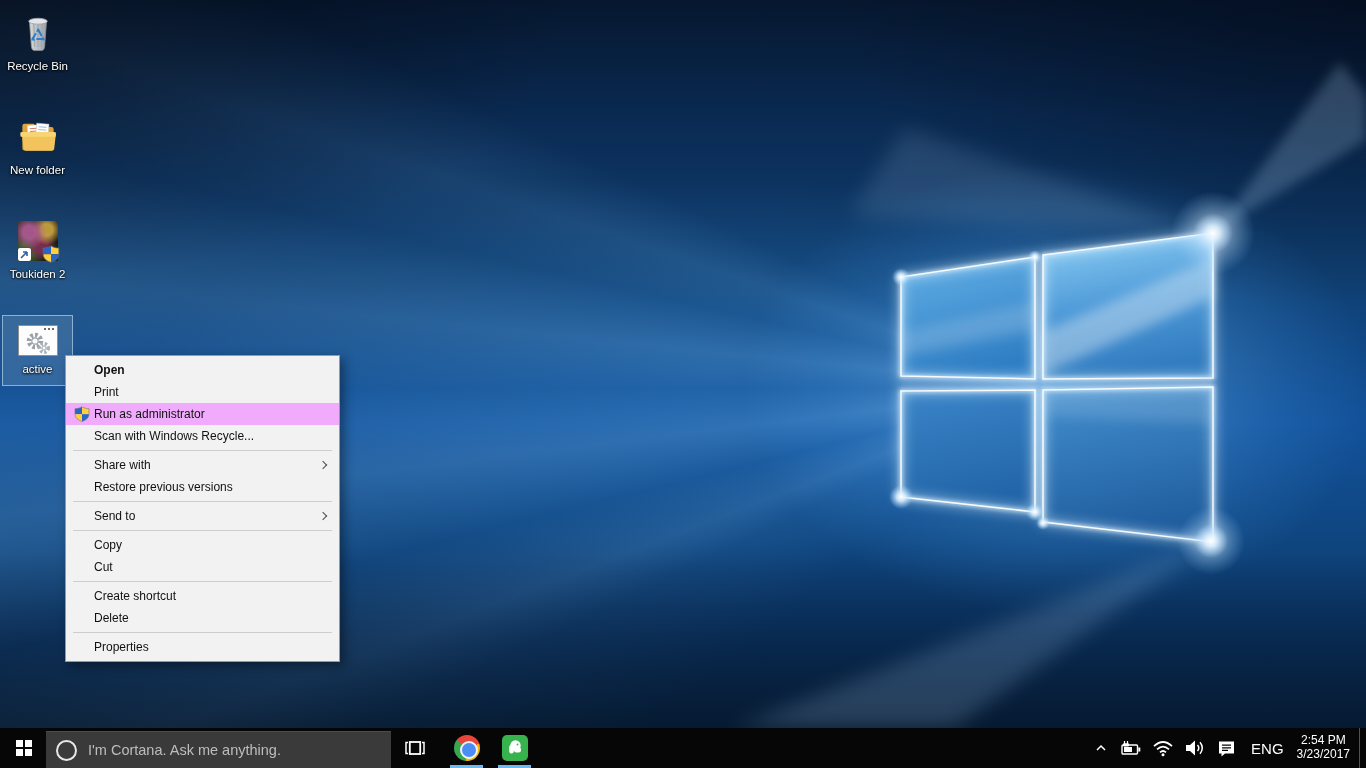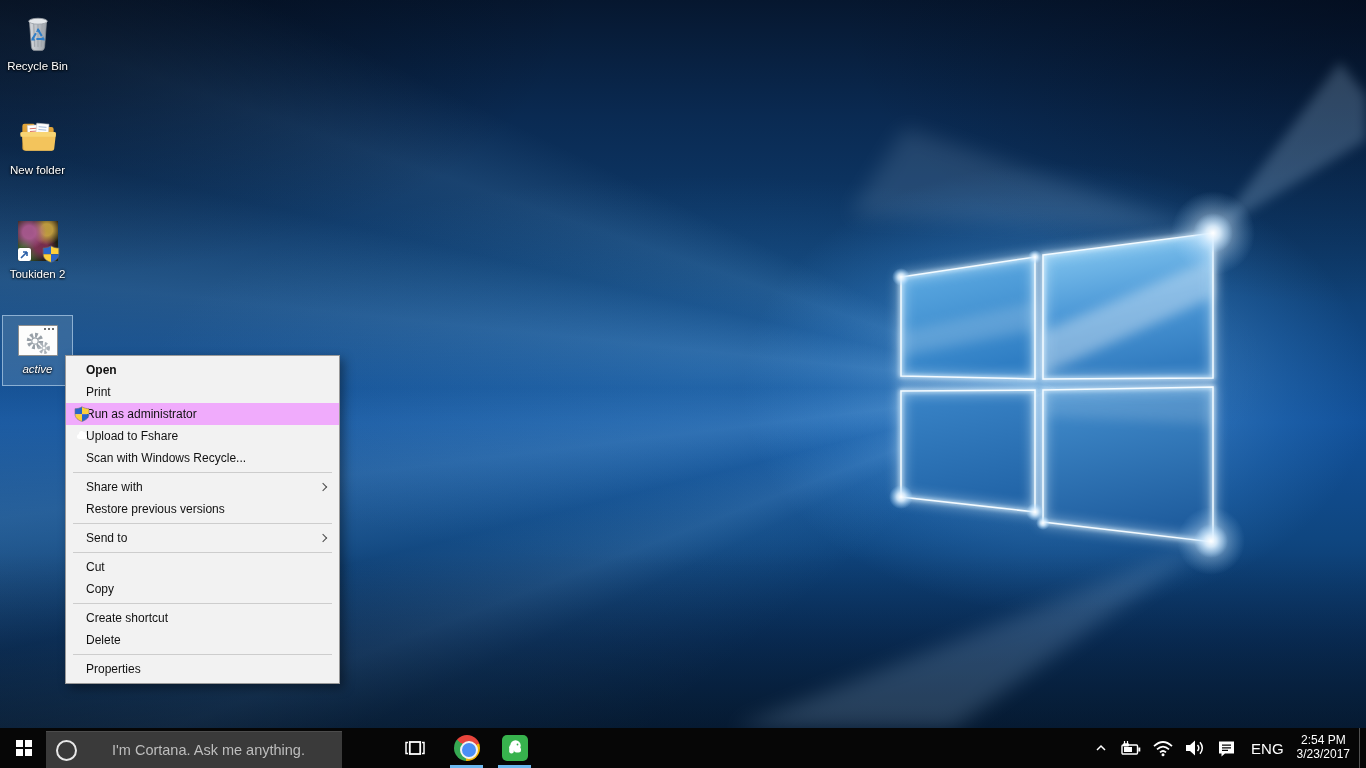--- a/index.html
+++ b/index.html
@@ -32,21 +32,20 @@
   #logo-svg { position:absolute; left:0; top:0; }
 
   
   .desk-icon {
     position:absolute; left:2px; width:71px; text-align:center;
     border:1px solid transparent;
   }
   .desk-icon.selected {
     background:rgba(96,140,180,.38);
     border:1px solid rgba(170,200,228,.75);
-    font-style:italic;
   }
   .icon-art { position:relative; height:46px; display:flex; align-items:flex-end; justify-content:center; }
   .icon-label {
     display:block; margin-top:7px; font-size:11.5px; color:#fff; line-height:13px;
     text-shadow:0 1px 2px rgba(0,0,0,.95), 0 0 3px rgba(0,0,0,.8);
   }
   .game-art {
     position:relative; width:40px; height:40px;
     background:
       radial-gradient(circle at 28% 28%, rgba(176,92,150,.9) 0 16%, transparent 42%),
@@ -67,21 +66,21 @@
   .winapp-dots { position:absolute; top:2px; right:3px; display:flex; gap:2px; }
   .winapp-dots i { width:2px; height:2px; background:#6d6d6d; display:block; }
 
   
   #context-menu {
     position:absolute; left:65px; top:355px; width:275px;
     background:#f2f2f2; border:1px solid #999; padding:3px 0;
     box-shadow:4px 4px 10px rgba(0,0,0,.4);
     font-size:12px; color:#111;
   }
-  #context-menu li { list-style:none; position:relative; height:22px; line-height:22px; padding-left:20px; cursor:default; }
+  #context-menu li { list-style:none; position:relative; height:22px; line-height:22px; padding-left:28px; cursor:default; }
   #context-menu li.bold { font-weight:bold; }
   #context-menu li.highlighted { background:#f0abfc; }
   #context-menu li.separator { height:0; padding:0; border-top:1px solid #cdcdcd; margin:3px 7px; }
   .mi-icon { position:absolute; left:8px; top:3px; width:16px; height:16px; }
   .mi-chevron {
     position:absolute; right:13px; top:8px; width:6px; height:6px;
     border-top:1.4px solid #4a4a4a; border-right:1.4px solid #4a4a4a;
     transform:rotate(45deg);
   }
   .fshare-box {
@@ -99,22 +98,22 @@
 
   
   #taskbar {
     position:absolute; left:0; top:728px; width:1366px; height:40px; background:#060606;
     display:flex; align-items:center;
   }
   #start-button { width:48px; height:40px; display:flex; align-items:center; justify-content:center; }
   .win-flag { display:grid; grid-template-columns:7px 7px; grid-template-rows:7px 7px; gap:2px; }
   .win-flag i { background:#fff; display:block; }
   #search-box {
-    position:absolute; left:46px; top:3px; width:296px; height:37px;
-    background:#3a3a3a; border-top:1px solid #4c4c4c; display:flex; align-items:center;gap:24px;
+    position:absolute; left:46px; top:3px; width:345px; height:37px;
+    background:#3a3a3a; border-top:1px solid #4c4c4c; display:flex; align-items:center;
   }
   .cortana-ring {
     width:21px; height:21px; border:2.4px solid #e8e8e8; border-radius:50%;
     margin-left:10px; flex:none;
   }
   #search-input {
     background:transparent; border:none; outline:none; color:#bdbdbd;
     font-size:14.5px; font-family:"Liberation Sans", sans-serif; margin-left:11px; width:290px;
   }
   #search-input::placeholder { color:#bdbdbd; opacity:1; }
@@ -336,33 +335,29 @@
             <rect x="0" y="0" width="8" height="8.2" fill="#2a66c9"></rect>
               <rect x="8" y="0" width="8" height="8.2" fill="#fdd03c"></rect>
             <rect x="0" y="8.2" width="8" height="8" fill="#fdd03c"></rect>
               <rect x="8" y="8.2" width="8" height="8" fill="#2a66c9"></rect>
           </g>
           <path d="M8,0.8 C10.4,2.2 12.9,2.7 15,2.7 V8 C15,11.8 12,14.3 8,15.4 C4,14.3 1,11.8 1,8 V2.7 C3.1,2.7 5.6,2.2 8,0.8 Z" fill="none" stroke="#777" stroke-width="0.6"></path>
         </svg>
       </span>
       <span>Run as administrator</span>
     </li>
-    <li>
-      <span class="mi-icon"><span class="fshare-box"><span class="cloud"></span></span></span>
-      <span>Upload to Fshare</span>
-    </li>
     <li><span>Scan with Windows Recycle...</span></li>
     <li class="separator"></li>
     <li><span>Share with</span><span class="mi-chevron"></span></li>
     <li><span>Restore previous versions</span></li>
     <li class="separator"></li>
     <li><span>Send to</span><span class="mi-chevron"></span></li>
     <li class="separator"></li>
+    <li><span>Copy</span></li>
     <li><span>Cut</span></li>
-    <li><span>Copy</span></li>
     <li class="separator"></li>
     <li><span>Create shortcut</span></li>
     <li><span>Delete</span></li>
     <li class="separator"></li>
     <li><span>Properties</span></li>
   </ul>
 
   <div id="taskbar">
     <div id="start-button" class="tb-btn">
       <span class="win-flag">

